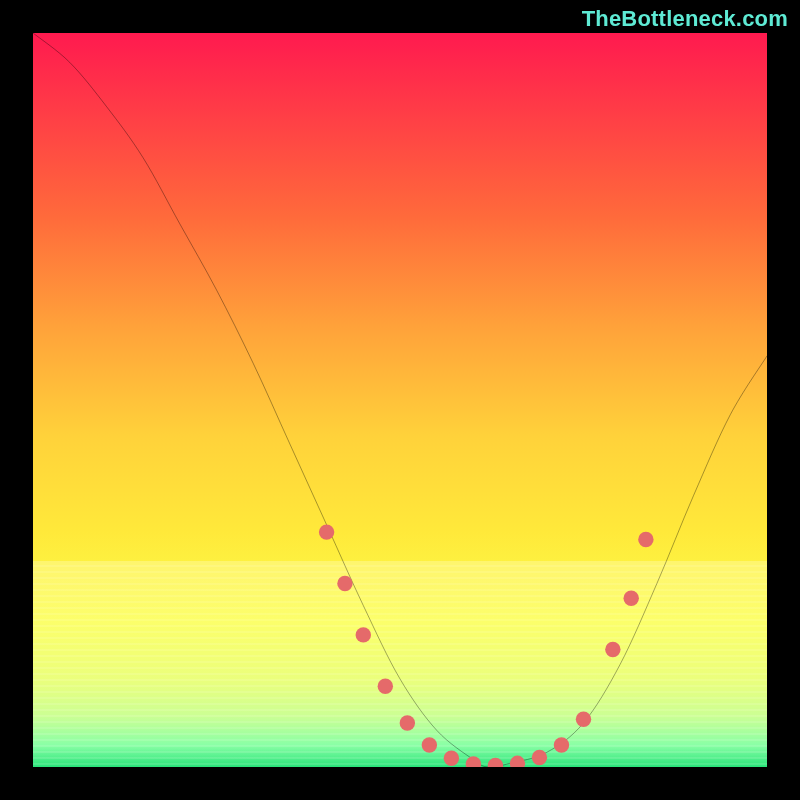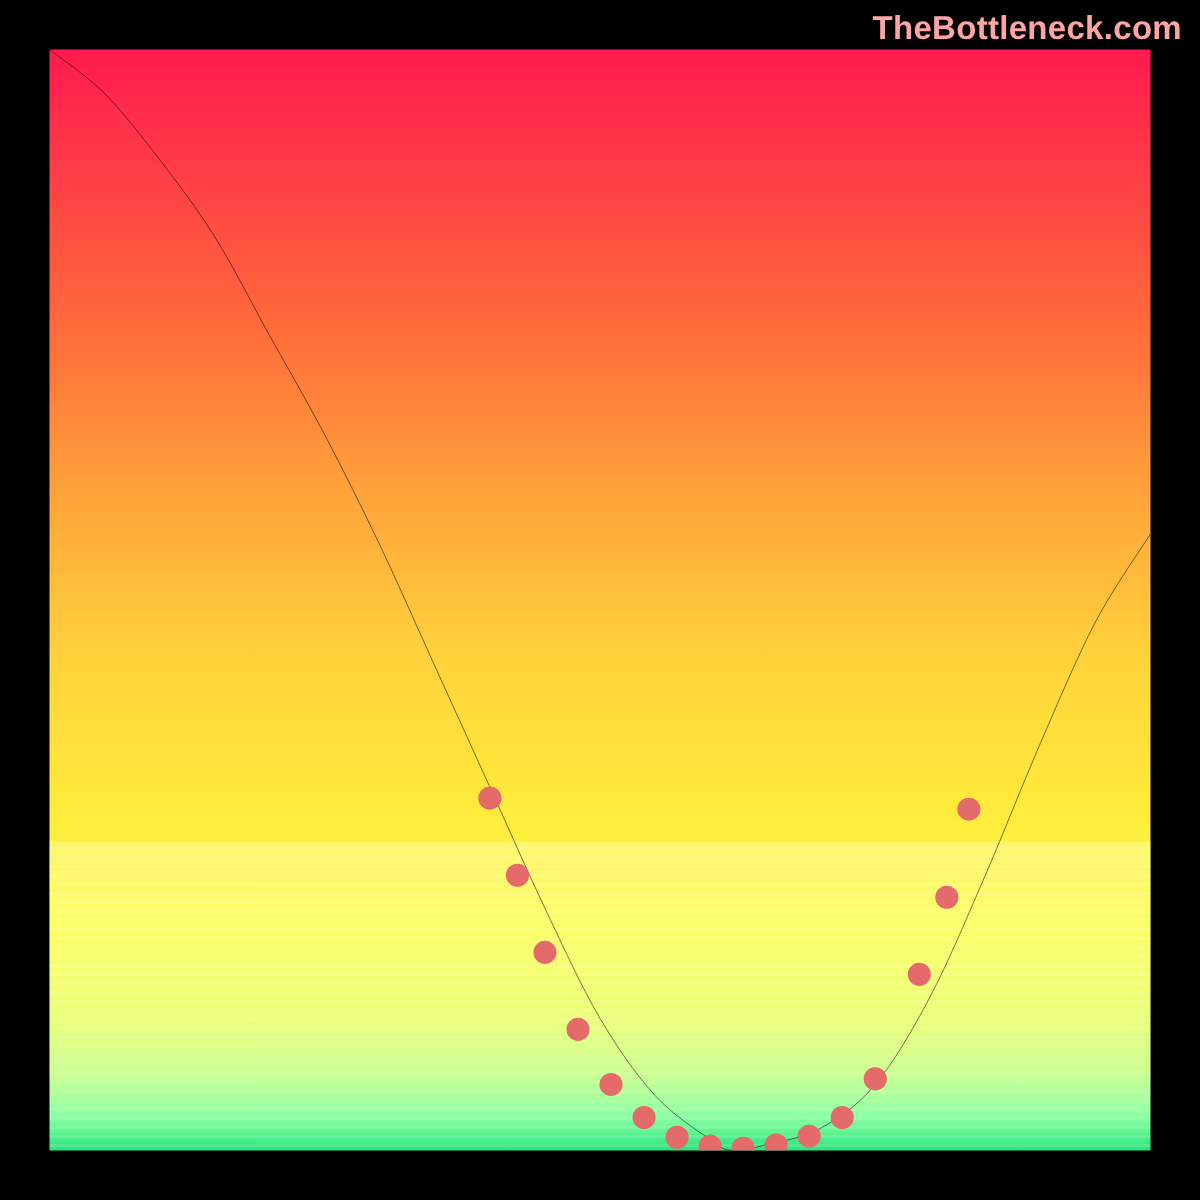--- a/index.html
+++ b/index.html
@@ -66,21 +66,21 @@
     width: 100%;
     height: 100%;
   }
   .watermark {
     position: absolute;
     top: 6px;
     right: 12px;
     font-family: Arial, Helvetica, sans-serif;
     font-size: 22px;
     font-weight: 600;
-    color: #fca5a5;
+    color: #5eead4;
     letter-spacing: 0.2px;
     user-select: none;
   }
 </style>
 </head>
 <body>
 
 <div class="stage">
 
   <div class="plot">

